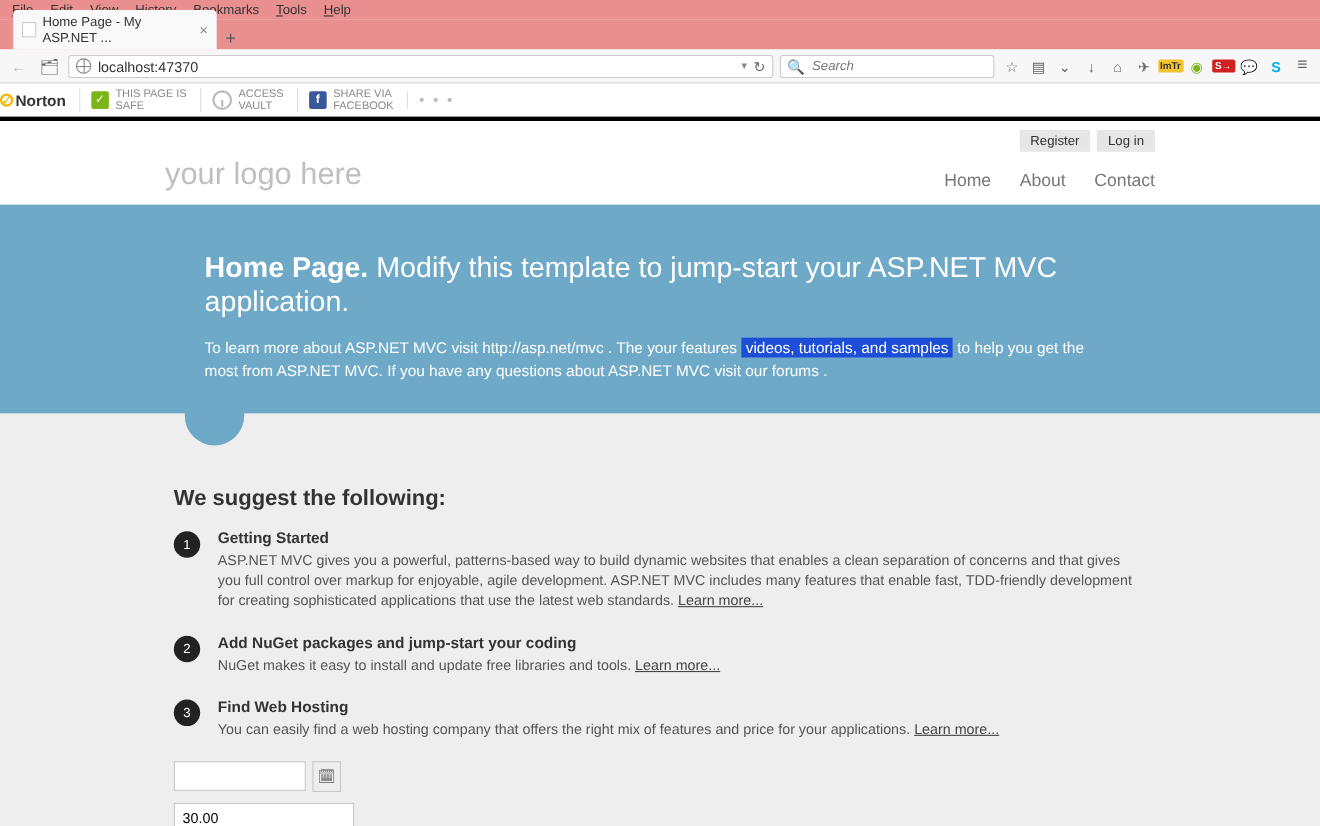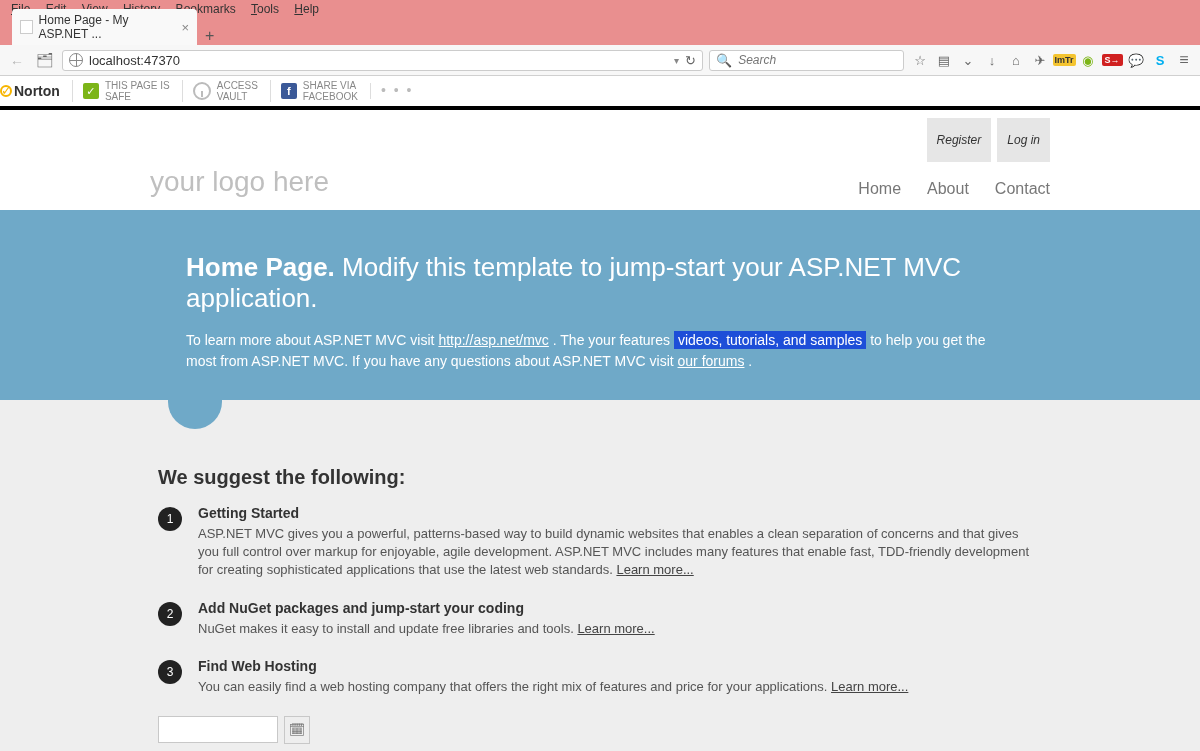--- a/index.html
+++ b/index.html
@@ -48,32 +48,32 @@
 .norton-bar .vault{ width:18px; height:18px; border:2px solid #bbb; border-radius:50%; position:relative;}
 .norton-bar .vault:after{content:''; position:absolute; left:50%; top:50%; width:2px; height:6px; background:#bbb; transform-origin:top; transform:translateX(-50%);}
 .norton-bar .fb{ width:16px; height:16px; background:#3b5998; color:#fff; display:flex; align-items:center; justify-content:center; font-weight:bold; font-size:11px; border-radius:2px;}
 .norton-bar .dots{ color:#bbb; letter-spacing:2px; font-size:14px; }
 
 
 .page-wrap { background:#fff; }
 .page { max-width: 900px; margin: 0 auto; }
 
 .topline { display:flex; justify-content:flex-end; gap:6px; padding:8px 0 4px; }
-.chip { background:#e6e6e6; padding:15px 10px; font-size:12px; cursor:pointer;font-style:italic; }
+.chip { background:#e6e6e6; padding:3px 10px; font-size:12px; cursor:pointer; }
 
 .logoline { display:flex; justify-content:space-between; align-items:flex-end; padding: 0 0 12px; }
 .logoline h1 { font-family:"Segoe UI Light","Segoe UI",sans-serif; font-weight:300; color:#bfbfbf; font-size:28px; }
 .navlinks { display:flex; gap:26px; font-size:16px; color:#777; }
 
 .hero { background:#6fa9c8; color:#fff; }
 .hero .hero-inner { max-width:900px; margin:0 auto; padding: 42px 36px 28px; position:relative; }
 .hero h2 { font-family:"Segoe UI Light","Segoe UI",sans-serif; font-weight:300; font-size:26px; margin-bottom:16px; }
 .hero h2 b { font-weight:700; }
 .hero p { font-size:14px; line-height:1.5; }
-.hero a { color:#fff; text-decoration:underline; }
+.hero a { color:#fff; }
 .hero .boxedlink { background:#1d4ed8; padding:1px 4px; text-decoration:none; }
 .hero-tail { max-width:900px; margin:0 auto; position:relative; height:40px; }
 .hero-tail:before{ content:''; position:absolute; left:18px; top:-1px; width:54px; height:30px; background:#6fa9c8; border-radius:0 0 54px 54px;}
 
 .graybg { background:#eee; }
 .content { max-width:900px; margin:0 auto; padding: 26px 8px 20px; }
 .content h3 { font-size:20px; font-weight:700; margin-bottom:16px; }
 .item { display:flex; gap:16px; margin-bottom:20px; }
 .numball{ width:24px; height:24px; min-width:24px; border-radius:50%; background:#222; color:#fff; display:flex; align-items:center; justify-content:center; font-size:12px; margin-top:2px;}
 .item h4{ font-size:14px; font-weight:700; margin-bottom:4px; color:#333;}

